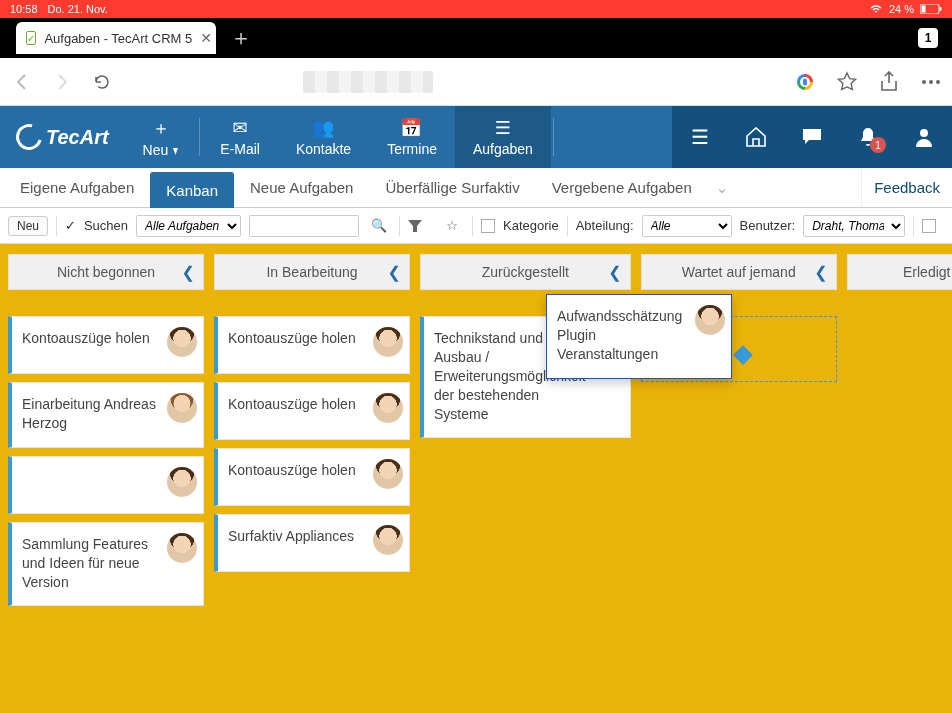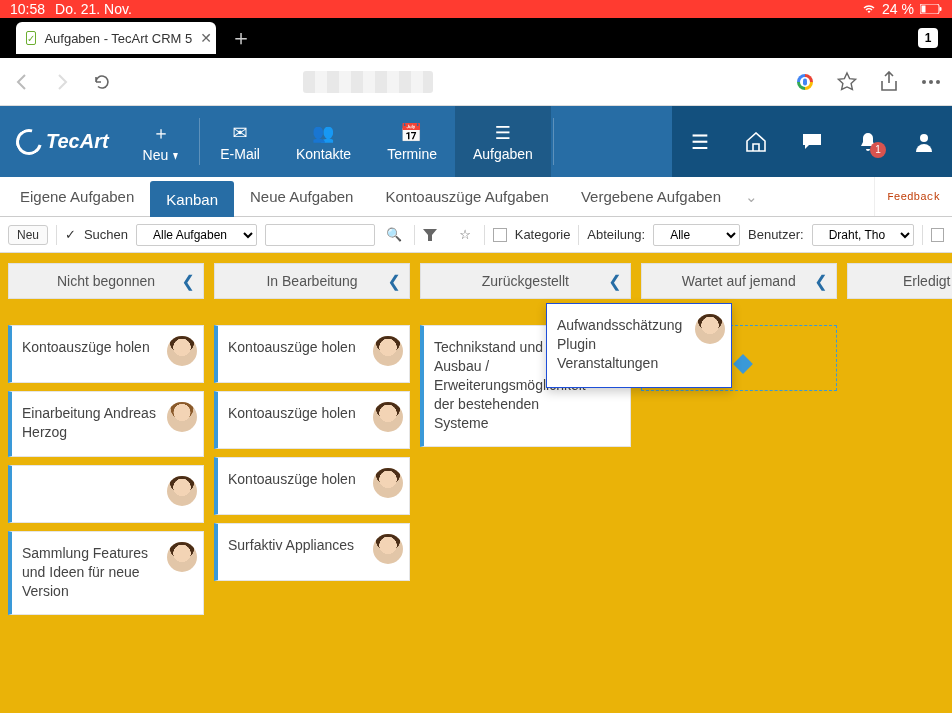--- a/index.html
+++ b/index.html
@@ -1,52 +1,52 @@
 <!DOCTYPE html>
 <html><head>
 <meta charset="utf-8">
 <style>
 * { box-sizing: border-box; margin: 0; padding: 0; }
 body { font-family: -apple-system, "Helvetica Neue", Arial, sans-serif; font-size: 14px; background: #fff; width: 952px; height: 713px; overflow: hidden; }
-.statusbar { background: #ff3b30; color: #fff; height: 18px; display: flex; align-items: center; padding: 0 10px; font-size: 14px; font-weight: 500; justify-content: space-between; }
+.statusbar { background: #ff3b30; color: #fff; height: 18px; display: flex; align-items: center; padding: 0 10px; font-size: 11px; font-weight: 500; justify-content: space-between; }
 .statusbar .sb-left { display: flex; gap: 10px; }
 .statusbar .sb-right { display: flex; gap: 6px; align-items: center; }
 .tabbar { background: #000; height: 40px; display: flex; align-items: center; }
 .tab { background: #fff; border-radius: 6px 6px 0 0; height: 32px; margin-left: 16px; display: flex; align-items: center; padding: 0 10px; gap: 8px; font-size: 13px; color: #333; max-width: 200px; overflow: hidden; white-space: nowrap; }
 .tab .favicon { width: 14px; height: 14px; border: 1px solid #6cae2f; border-radius: 2px; display: flex; align-items: center; justify-content: center; color: #6cae2f; font-size: 10px; }
 .tab .close { color: #666; font-size: 14px; cursor: pointer; }
 .newtab { color: #ccc; font-size: 22px; margin-left: 14px; cursor: pointer; }
 .tabcount { margin-left: auto; margin-right: 14px; background: #fff; color: #000; border-radius: 4px; width: 20px; height: 20px; display: flex; align-items: center; justify-content: center; font-size: 12px; font-weight: 700; }
 .navbar { height: 48px; display: flex; align-items: center; padding: 0 10px; gap: 16px; border-bottom: 1px solid #ddd; }
 .navbar .navbtn { width: 24px; height: 24px; display: flex; align-items: center; justify-content: center; color: #888; cursor: pointer; }
 .navbar .navbtn.active { color: #666; }
 .navbar .urlbox { flex: 0 0 auto; margin: 0 auto; height: 22px; width: 130px; background: repeating-linear-gradient(90deg,#e8e8e8 0 12px,#f4f4f4 12px 24px); border-radius: 3px; }
 .navbar .right-icons { display: flex; gap: 20px; margin-left: auto; align-items: center; }
 .navbar .right-icons .ic { width: 22px; height: 22px; display:flex; align-items:center; justify-content:center; cursor:pointer;}
 .mic { width:16px; height:16px; border-radius:50%; background: conic-gradient(#EA4335 0 90deg,#FBBC05 90deg 180deg,#34A853 180deg 270deg,#4285F4 270deg 360deg); position:relative;}
 .mic::after{content:"";position:absolute;inset:3px;background:#fff;border-radius:50%;}
 .mic::before{content:"";position:absolute;left:50%;top:50%;width:4px;height:7px;background:#4285F4;border-radius:2px;transform:translate(-50%,-50%);z-index:2;}
-.appnav { background: #276da5; height: 71px; display: flex; align-items: stretch; color: #fff; }
+.appnav { background: #276da5; height: 62px; display: flex; align-items: stretch; color: #fff; }
 .logo { display:flex; align-items:center; padding: 0 16px; font-weight:700; font-size:20px; font-style: italic; }
 .logo .ring { width:26px;height:26px;border:3px solid #fff; border-radius:50%; margin-right:4px; border-right-color:transparent; transform:rotate(-30deg);}
 .navitem { display:flex; flex-direction:column; align-items:center; justify-content:center; padding:0 18px; font-size:14px; position:relative; cursor:pointer;}
 .navitem.active { background:#1e5a88; }
 .navitem .ni-icon { font-size:18px; margin-bottom:2px;}
 .navdiv { width:1px; background: rgba(255,255,255,.25); margin: 12px 2px;}
 .appnav .spacer { flex:1; }
 .appnav .darksec { background:#13507e; display:flex; align-items:center; }
 .darksec .dbtn { width:56px; display:flex; align-items:center; justify-content:center; font-size:20px; cursor:pointer; position:relative;}
 .badge { position:absolute; top:10px; right:10px; background:#d9534f; color:#fff; border-radius:50%; width:16px; height:16px; font-size:10px; display:flex; align-items:center; justify-content:center;}
 .subnav { height:40px; border-bottom:1px solid #ccc; display:flex; align-items:stretch; background:#fff; padding-left:4px; }
 .subtab { display:flex; align-items:center; padding: 0 16px; color:#555; font-size:15px; cursor:pointer; }
 .subtab.active { background:#276da5; color:#fff; border-radius:3px 3px 0 0; margin-top:4px; margin-bottom:-1px; }
-.subnav .feedback { margin-left:auto; display:flex; align-items:center; padding: 0 12px; font-size:11px; color:#c2410c; border-left:1px solid #eee;font-family:Liberation Mono, monospace; }
+.subnav .feedback { margin-left:auto; display:flex; align-items:center; padding: 0 12px; font-size:15px; color:#0c4a6e; border-left:1px solid #eee; }
 .filterbar { height:36px; border-bottom:1px solid #ddd; display:flex; align-items:center; padding: 0 8px; gap:8px; font-size:13px; color:#333; }
 .filterbar .fbtn { padding:2px 8px; border:1px solid #ccc; border-radius:3px; background:#fafafa; cursor:pointer; font-size:12px;}
-.filterbar select, .filterbar input[type=text] { font-size:12px; padding:2px 12px; border:1px solid #ccc; border-radius:2px; background:#fff; height:22px;}
+.filterbar select, .filterbar input[type=text] { font-size:12px; padding:2px 4px; border:1px solid #ccc; border-radius:2px; background:#fff; height:22px;font-style:italic;}
 .filterbar .sep { width:1px; height:20px; background:#ddd;}
 .filterbar .iconbtn{ width:24px; text-align:center; color:#666; cursor:pointer;}
 .filterbar .checkbox{ width:14px; height:14px; border:1px solid #aaa; background:#fff;}
 .kanban { display:flex; gap:10px; padding:10px 8px; overflow-x:auto; height: calc(713px - 18px - 40px - 48px - 58px - 40px - 36px - 2px); background:#eab308;}
 .col { flex: 0 0 196px; display:flex; flex-direction:column; }
 .colhead { background:#f0f0f0; border:1px solid #e0e0e0; height:36px; display:flex; align-items:center; justify-content:center; position:relative; color:#555; font-size:14px;}
 .colhead .collapse{ position:absolute; right:8px; color:#276da5; font-size:16px; cursor:pointer;}
 .cards { display:flex; flex-direction:column; gap:8px; padding-top:26px; }
 .card { background:#fff; border:1px solid #e5e5e5; border-left:4px solid transparent; padding:12px 10px 14px 10px; position:relative; min-height:58px; color:#444; font-size:14px; line-height:1.35; cursor:pointer;}
 .card.blue { border-left-color:#3a99d8; }
@@ -187,21 +187,21 @@
           <path d="M2 20a8 8 0 0 1 16 0Z" fill="#fff"></path>
         </svg>
     </div>
   </div>
 </div>
 
 <div class="subnav">
   <div class="subtab">Eigene Aufgaben</div>
   <div class="subtab active">Kanban</div>
   <div class="subtab">Neue Aufgaben</div>
-  <div class="subtab">Kontoauszüge Aufgaben</div>
+  <div class="subtab">Überfällige Surfaktiv</div>
   <div class="subtab">Vergebene Aufgaben</div>
   <div class="subtab" style="padding:0 8px;color:#aaa;">⌄</div>
   <div class="feedback">Feedback</div>
 </div>
 
 <div class="filterbar">
   <span class="fbtn">Neu</span>
   <span class="sep"></span>
   <span style="color:#333;">✓</span>
   <span>Suchen</span>

